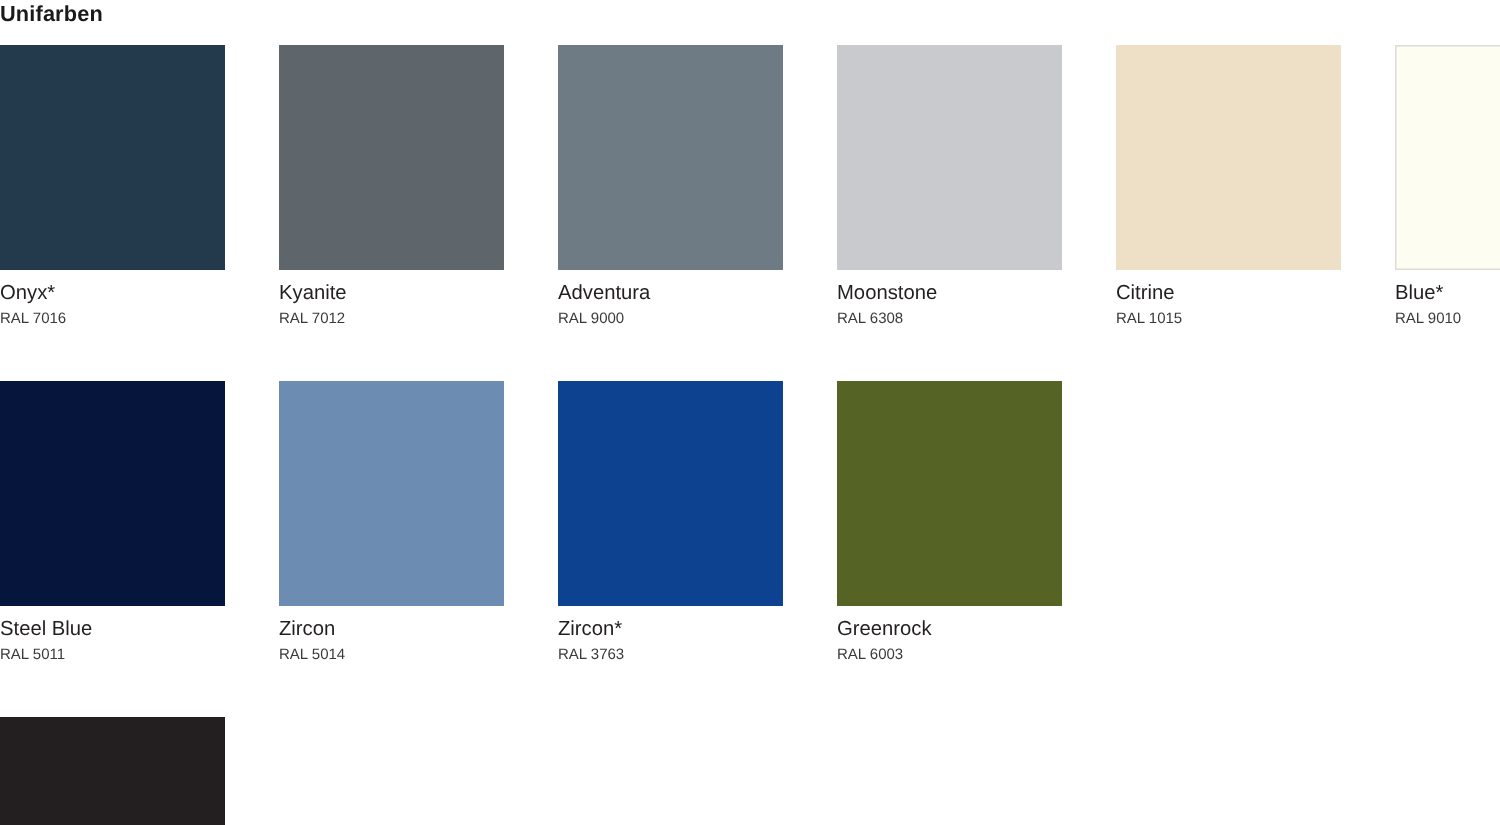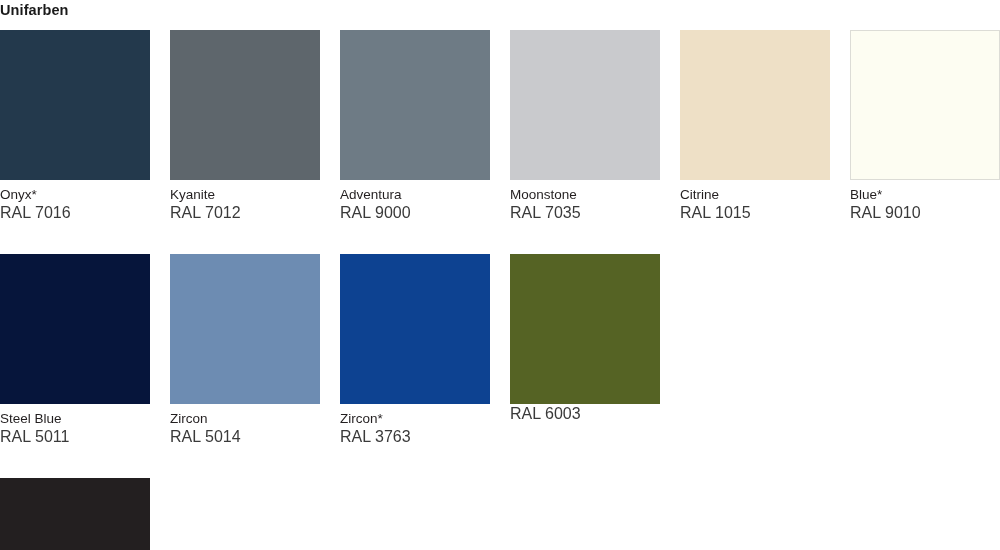--- a/index.html
+++ b/index.html
@@ -33,21 +33,21 @@
   }
   .grid {
     position: absolute;
     left: 0px;
     top: 30px;
     width: 1000px;
   }
   .row {
     display: flex;
     flex-direction: row;
-    gap: 20px;
+    gap: 36px;
     margin-bottom: 34px;
   }
   .row:last-child {
     margin-bottom: 0;
   }
   .cell {
     width: 150px;
     flex: 0 0 150px;
   }
   .swatch {
@@ -60,21 +60,21 @@
     border: 1px solid #dcdcd6;
   }
   .cell-label {
     font-size: 13.5px;
     line-height: 16px;
     color: #231f20;
     margin-top: 7px;
     white-space: nowrap;
   }
   .cell-ral {
-    font-size: 16px;
+    font-size: 10px;
     line-height: 14px;
     color: #3a3a3a;
     margin-top: 3px;
     white-space: nowrap;
   }
 </style>
 </head>
 <body>
 
 <div class="page">
@@ -94,21 +94,21 @@
           <div class="cell-ral">RAL 7012</div>
         </div>
         <div class="cell">
           <div class="swatch" style="background: rgb(110, 123, 133);"></div>
           <div class="cell-label">Adventura</div>
           <div class="cell-ral">RAL 9000</div>
         </div>
         <div class="cell">
           <div class="swatch" style="background: rgb(201, 202, 205);"></div>
           <div class="cell-label">Moonstone</div>
-          <div class="cell-ral">RAL 7035</div>
+          <div class="cell-ral">RAL 6308</div>
         </div>
         <div class="cell">
           <div class="swatch" style="background: rgb(238, 224, 198);"></div>
           <div class="cell-label">Citrine</div>
           <div class="cell-ral">RAL 1015</div>
         </div>
         <div class="cell">
           <div class="swatch bordered" style="background: rgb(253, 253, 242);"></div>
           <div class="cell-label">Blue*</div>
           <div class="cell-ral">RAL 9010</div>
@@ -125,20 +125,21 @@
           <div class="cell-label">Zircon</div>
           <div class="cell-ral">RAL 5014</div>
         </div>
         <div class="cell">
           <div class="swatch" style="background: rgb(13, 66, 145);"></div>
           <div class="cell-label">Zircon*</div>
           <div class="cell-ral">RAL 3763</div>
         </div>
         <div class="cell">
           <div class="swatch" style="background: rgb(85, 99, 36);"></div>
+          <div class="cell-label">Greenrock</div>
           <div class="cell-ral">RAL 6003</div>
         </div>
       </div>
       <div class="row">
         <div class="cell label-less">
           <div class="swatch" style="background: rgb(35, 31, 32);"></div>
         </div>
       </div>
     </div>
 

